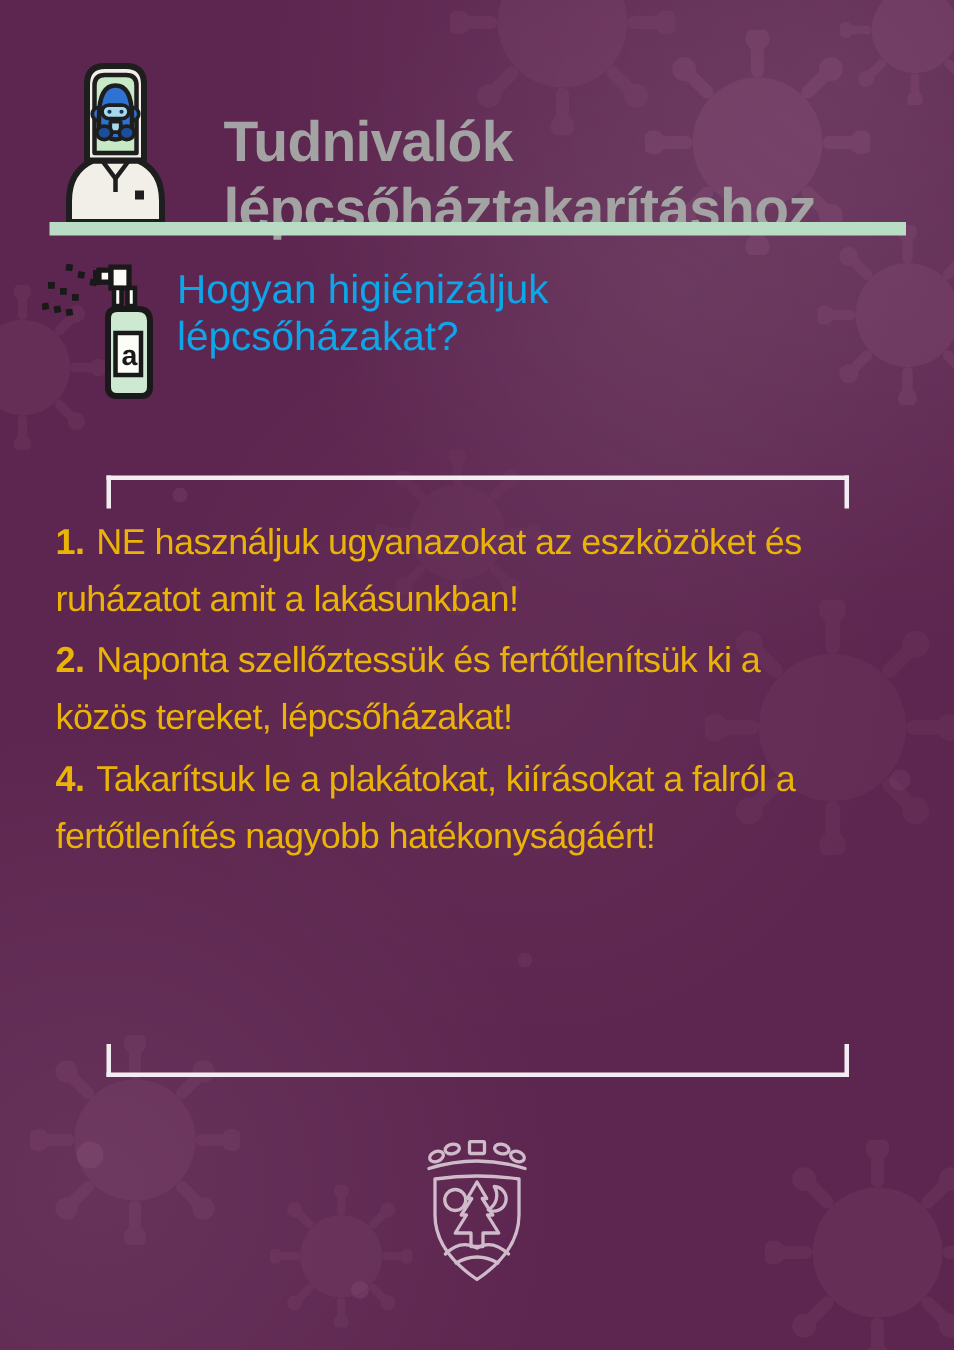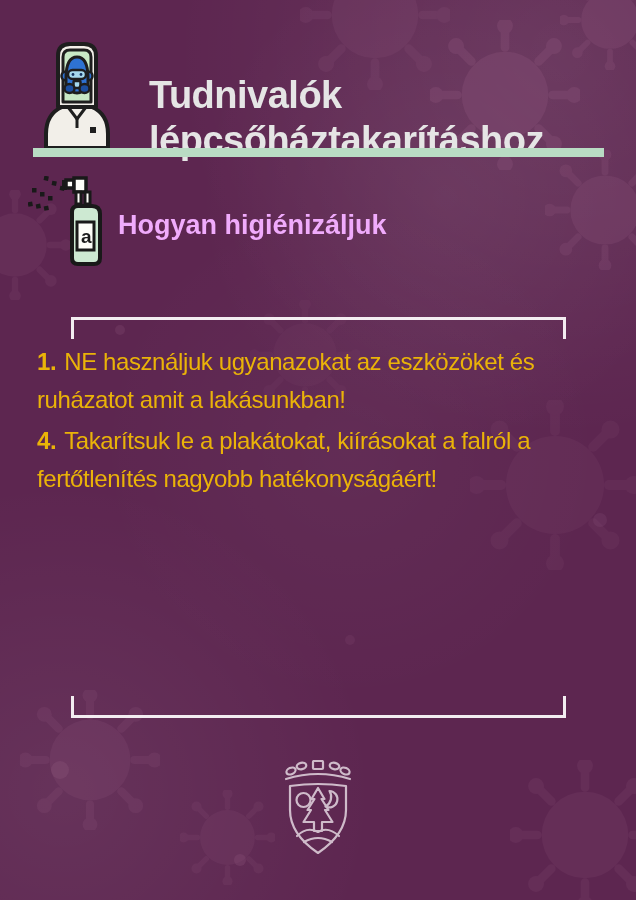--- a/index.html
+++ b/index.html
@@ -10,30 +10,30 @@
       radial-gradient(circle at 70% 22%, rgba(255,255,255,.05), transparent 30%),
       radial-gradient(circle at 10% 88%, rgba(255,255,255,.06), transparent 32%),
       radial-gradient(circle at 55% 50%, rgba(255,255,255,.03), transparent 45%),
       #5d2650;
     font-family:"Liberation Sans", sans-serif;
   }
   .bg-texture { position:absolute; left:0; top:0; width:636px; height:900px; pointer-events:none; }
 
   .header-icon { position:absolute; left:42px; top:40px; width:70px; height:108px; }
   .page-title {
-    position:absolute; left:149px; top:48px; color:#e5e5e5;
+    position:absolute; left:149px; top:48px; color:#a3a3a3;
     font-size:38px; line-height:45px; font-weight:bold; letter-spacing:-.5px;
     white-space:nowrap;
   }
   .divider { position:absolute; left:33px; top:148px; width:571px; height:9px; background:#b9dcc4; }
 
   .spray-icon { position:absolute; left:28px; top:176px; width:80px; height:92px; }
   .subtitle {
-    position:absolute; left:118px; top:188px; color:#f0abfc;
-    font-size:27px; line-height:31px; font-weight:bold; white-space:nowrap;
+    position:absolute; left:118px; top:156px; color:#0ea5e9;
+    font-size:27px; line-height:31px; font-weight:normal; white-space:nowrap;
   }
 
   .bracket-top {
     position:absolute; left:71px; top:317px; width:489px; height:19px;
     border:3px solid #f3edf1; border-bottom:none;
   }
   .bracket-bottom {
     position:absolute; left:71px; top:696px; width:489px; height:19px;
     border:3px solid #f3edf1; border-top:none;
   }
@@ -148,27 +148,30 @@
   <path d="M46 2 L58 2 L58 16 L46 16 Z" fill="#fdfdf8" stroke="#191919" stroke-width="3.5"></path>
   <rect x="48" y="16" width="5" height="12" fill="#fdfdf8" stroke="#191919" stroke-width="3"></rect>
   <rect x="57" y="16" width="5" height="12" fill="#fdfdf8" stroke="#191919" stroke-width="3"></rect>
   <path d="M44 36 Q44 30 50 30 L64 30 Q72 30 72 38 L72 82 Q72 88 66 88 L50 88 Q44 88 44 82 Z" fill="#cde9d2" stroke="#191919" stroke-width="4"></path>
   <rect x="49" y="46" width="17" height="28" fill="#fdfdf8" stroke="#191919" stroke-width="3"></rect>
   <text x="53" y="67" font-family="Liberation Sans, sans-serif" font-size="19" font-weight="bold" fill="#191919">a</text>
 </svg>
 
 <h2 class="subtitle">
   <span style="display:block">Hogyan higiénizáljuk</span>
+  <span style="display:block">lépcsőházakat?</span>
 </h2>
 
 <div class="bracket-top"></div>
 
 <div class="instruction-list">
   <p class="instruction-item"><b>1.</b><span class="line">NE használjuk ugyanazokat az eszközöket és
 ruházatot amit a lakásunkban!</span></p>
+  <p class="instruction-item"><b>2.</b><span class="line">Naponta szellőztessük és fertőtlenítsük ki a
+közös tereket, lépcsőházakat!</span></p>
   <p class="instruction-item"><b>4.</b><span class="line">Takarítsuk le a plakátokat, kiírásokat a falról a
 fertőtlenítés nagyobb hatékonyságáért!</span></p>
 </div>
 
 <div class="bracket-bottom"></div>
 
 <svg class="crest" viewBox="0 0 74 98" fill="none" stroke="#e8dce5" stroke-width="2.2" stroke-linecap="round" stroke-linejoin="round">
   <rect x="32" y="1" width="10" height="8" rx="1"></rect>
   <ellipse cx="20.5" cy="6" rx="4.8" ry="3.2" transform="rotate(-12 20.5 6)"></ellipse>
   <ellipse cx="53.5" cy="6" rx="4.8" ry="3.2" transform="rotate(12 53.5 6)"></ellipse>

